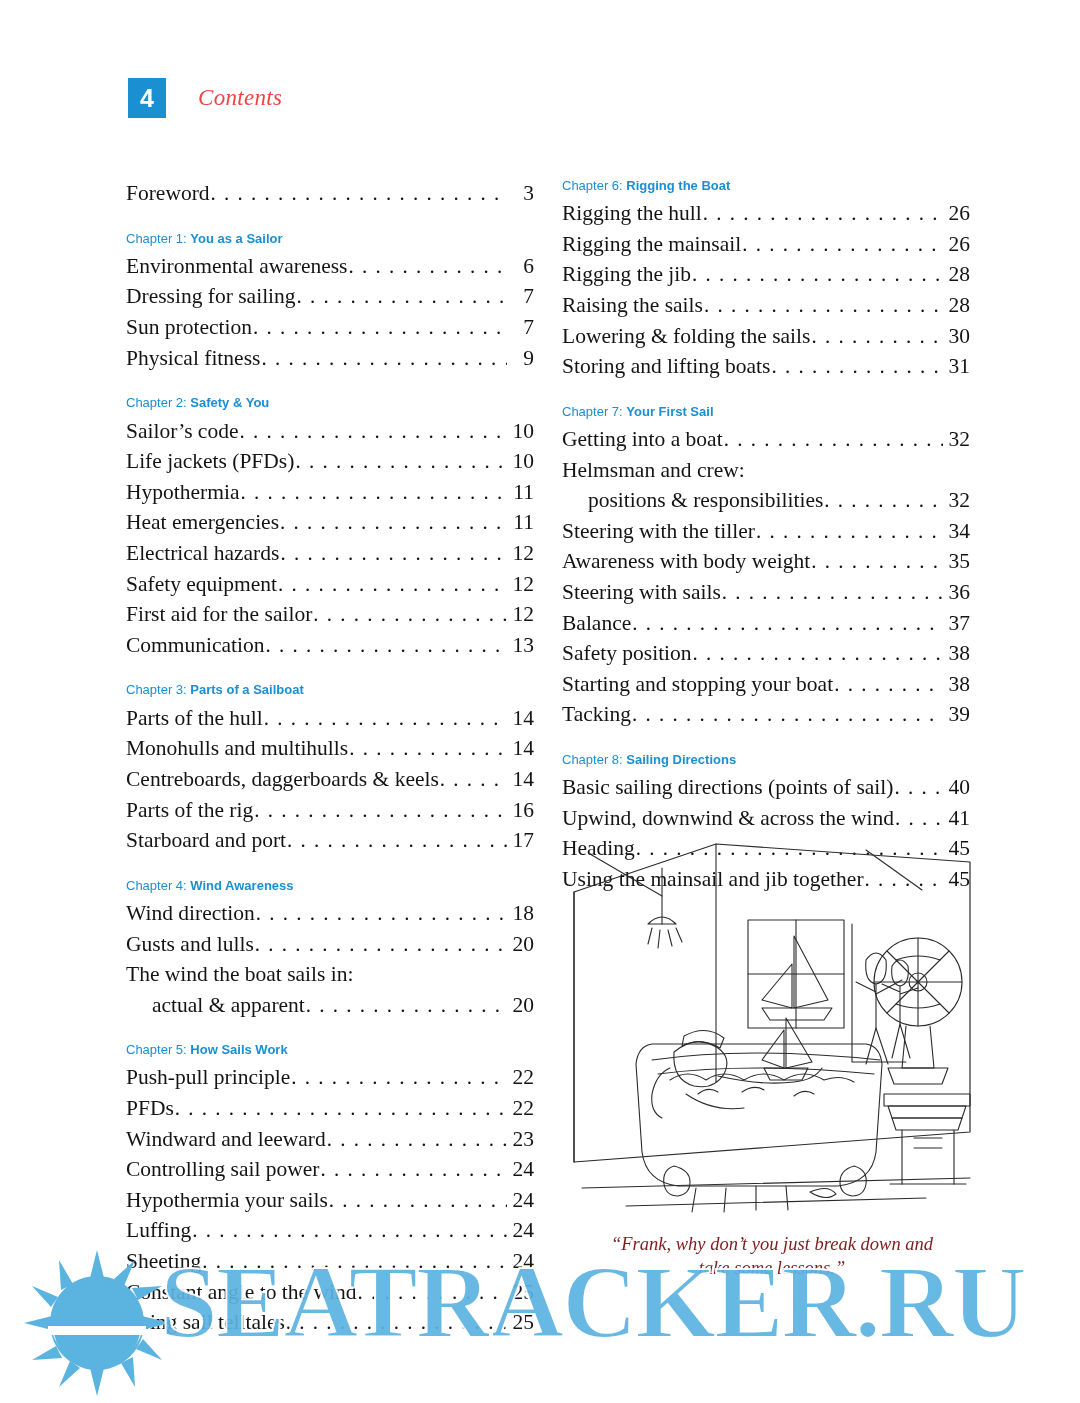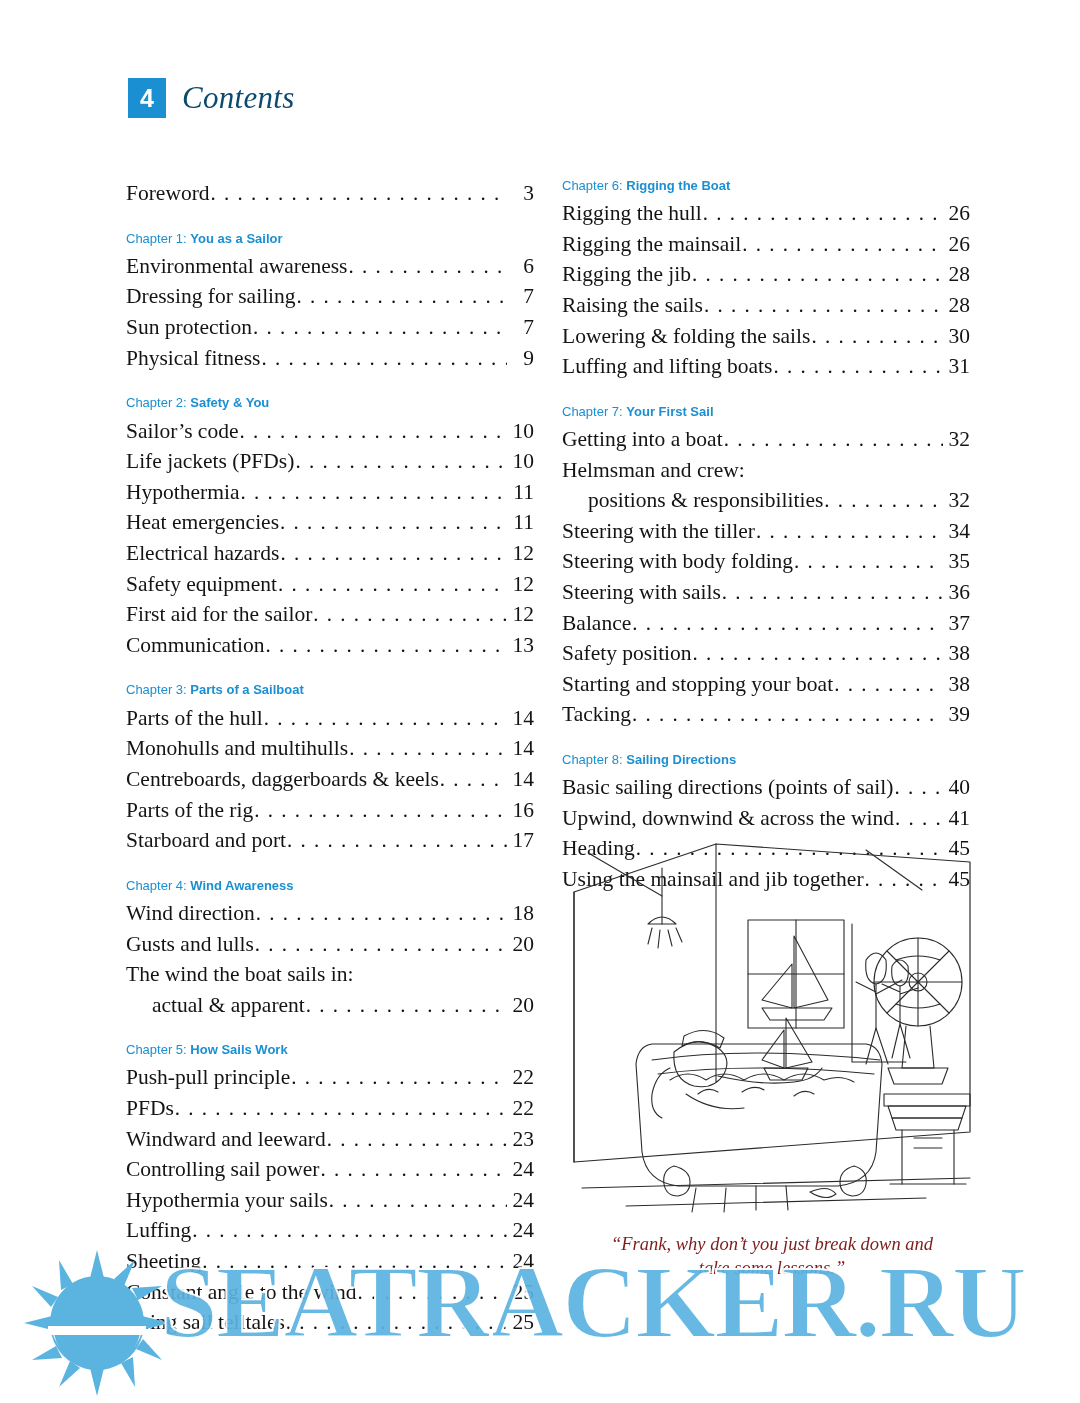--- a/index.html
+++ b/index.html
@@ -39,23 +39,24 @@
     font-family: "Liberation Sans", sans-serif;
     font-weight: bold;
     font-size: 25px;
     display: flex;
     align-items: center;
     justify-content: center;
   }
   .header-title {
     font-family: "Liberation Serif", serif;
     font-style: italic;
-    font-size: 31px;
-    color: #0c4a6e;
+    font-size: 23px;
+    color: #ef4444;
     letter-spacing: 0.3px;
+    margin-left: 16px;
   }
 
   
   .col {
     position: absolute;
     top: 178px;
     width: 408px;
   }
   .col-left { left: 126px; }
   .col-right { left: 562px; }
@@ -344,21 +345,21 @@
         <span class="e-title">Raising the sails</span>
         <span class="leader">. . . . . . . . . . . . . . . . . . . . . . . . . . . . . . . . . . . . . . . . . . . . . . . . . . . . . . . . . . . . </span>
         <span class="e-page">28</span>
       </div>
       <div class="entry">
         <span class="e-title">Lowering &amp; folding the sails</span>
         <span class="leader">. . . . . . . . . . . . . . . . . . . . . . . . . . . . . . . . . . . . . . . . . . . . . . . . . . . . . . . . . . . . </span>
         <span class="e-page">30</span>
       </div>
       <div class="entry">
-        <span class="e-title">Luffing and lifting boats</span>
+        <span class="e-title">Storing and lifting boats</span>
         <span class="leader">. . . . . . . . . . . . . . . . . . . . . . . . . . . . . . . . . . . . . . . . . . . . . . . . . . . . . . . . . . . . </span>
         <span class="e-page">31</span>
       </div>
       <div class="chapter-head"><span class="ch-label">Chapter 7:</span> <span class="ch-title">Your First Sail</span></div>
       <div class="entry">
         <span class="e-title">Getting into a boat</span>
         <span class="leader">. . . . . . . . . . . . . . . . . . . . . . . . . . . . . . . . . . . . . . . . . . . . . . . . . . . . . . . . . . . . </span>
         <span class="e-page">32</span>
       </div>
       <div class="entry plain">Helmsman and crew:</div>
@@ -366,21 +367,21 @@
         <span class="e-title">positions &amp; responsibilities</span>
         <span class="leader">. . . . . . . . . . . . . . . . . . . . . . . . . . . . . . . . . . . . . . . . . . . . . . . . . . . . . . . . . . . . </span>
         <span class="e-page">32</span>
       </div>
       <div class="entry">
         <span class="e-title">Steering with the tiller</span>
         <span class="leader">. . . . . . . . . . . . . . . . . . . . . . . . . . . . . . . . . . . . . . . . . . . . . . . . . . . . . . . . . . . . </span>
         <span class="e-page">34</span>
       </div>
       <div class="entry">
-        <span class="e-title">Steering with body folding</span>
+        <span class="e-title">Awareness with body weight</span>
         <span class="leader">. . . . . . . . . . . . . . . . . . . . . . . . . . . . . . . . . . . . . . . . . . . . . . . . . . . . . . . . . . . . </span>
         <span class="e-page">35</span>
       </div>
       <div class="entry">
         <span class="e-title">Steering with sails</span>
         <span class="leader">. . . . . . . . . . . . . . . . . . . . . . . . . . . . . . . . . . . . . . . . . . . . . . . . . . . . . . . . . . . . </span>
         <span class="e-page">36</span>
       </div>
       <div class="entry">
         <span class="e-title">Balance</span>

